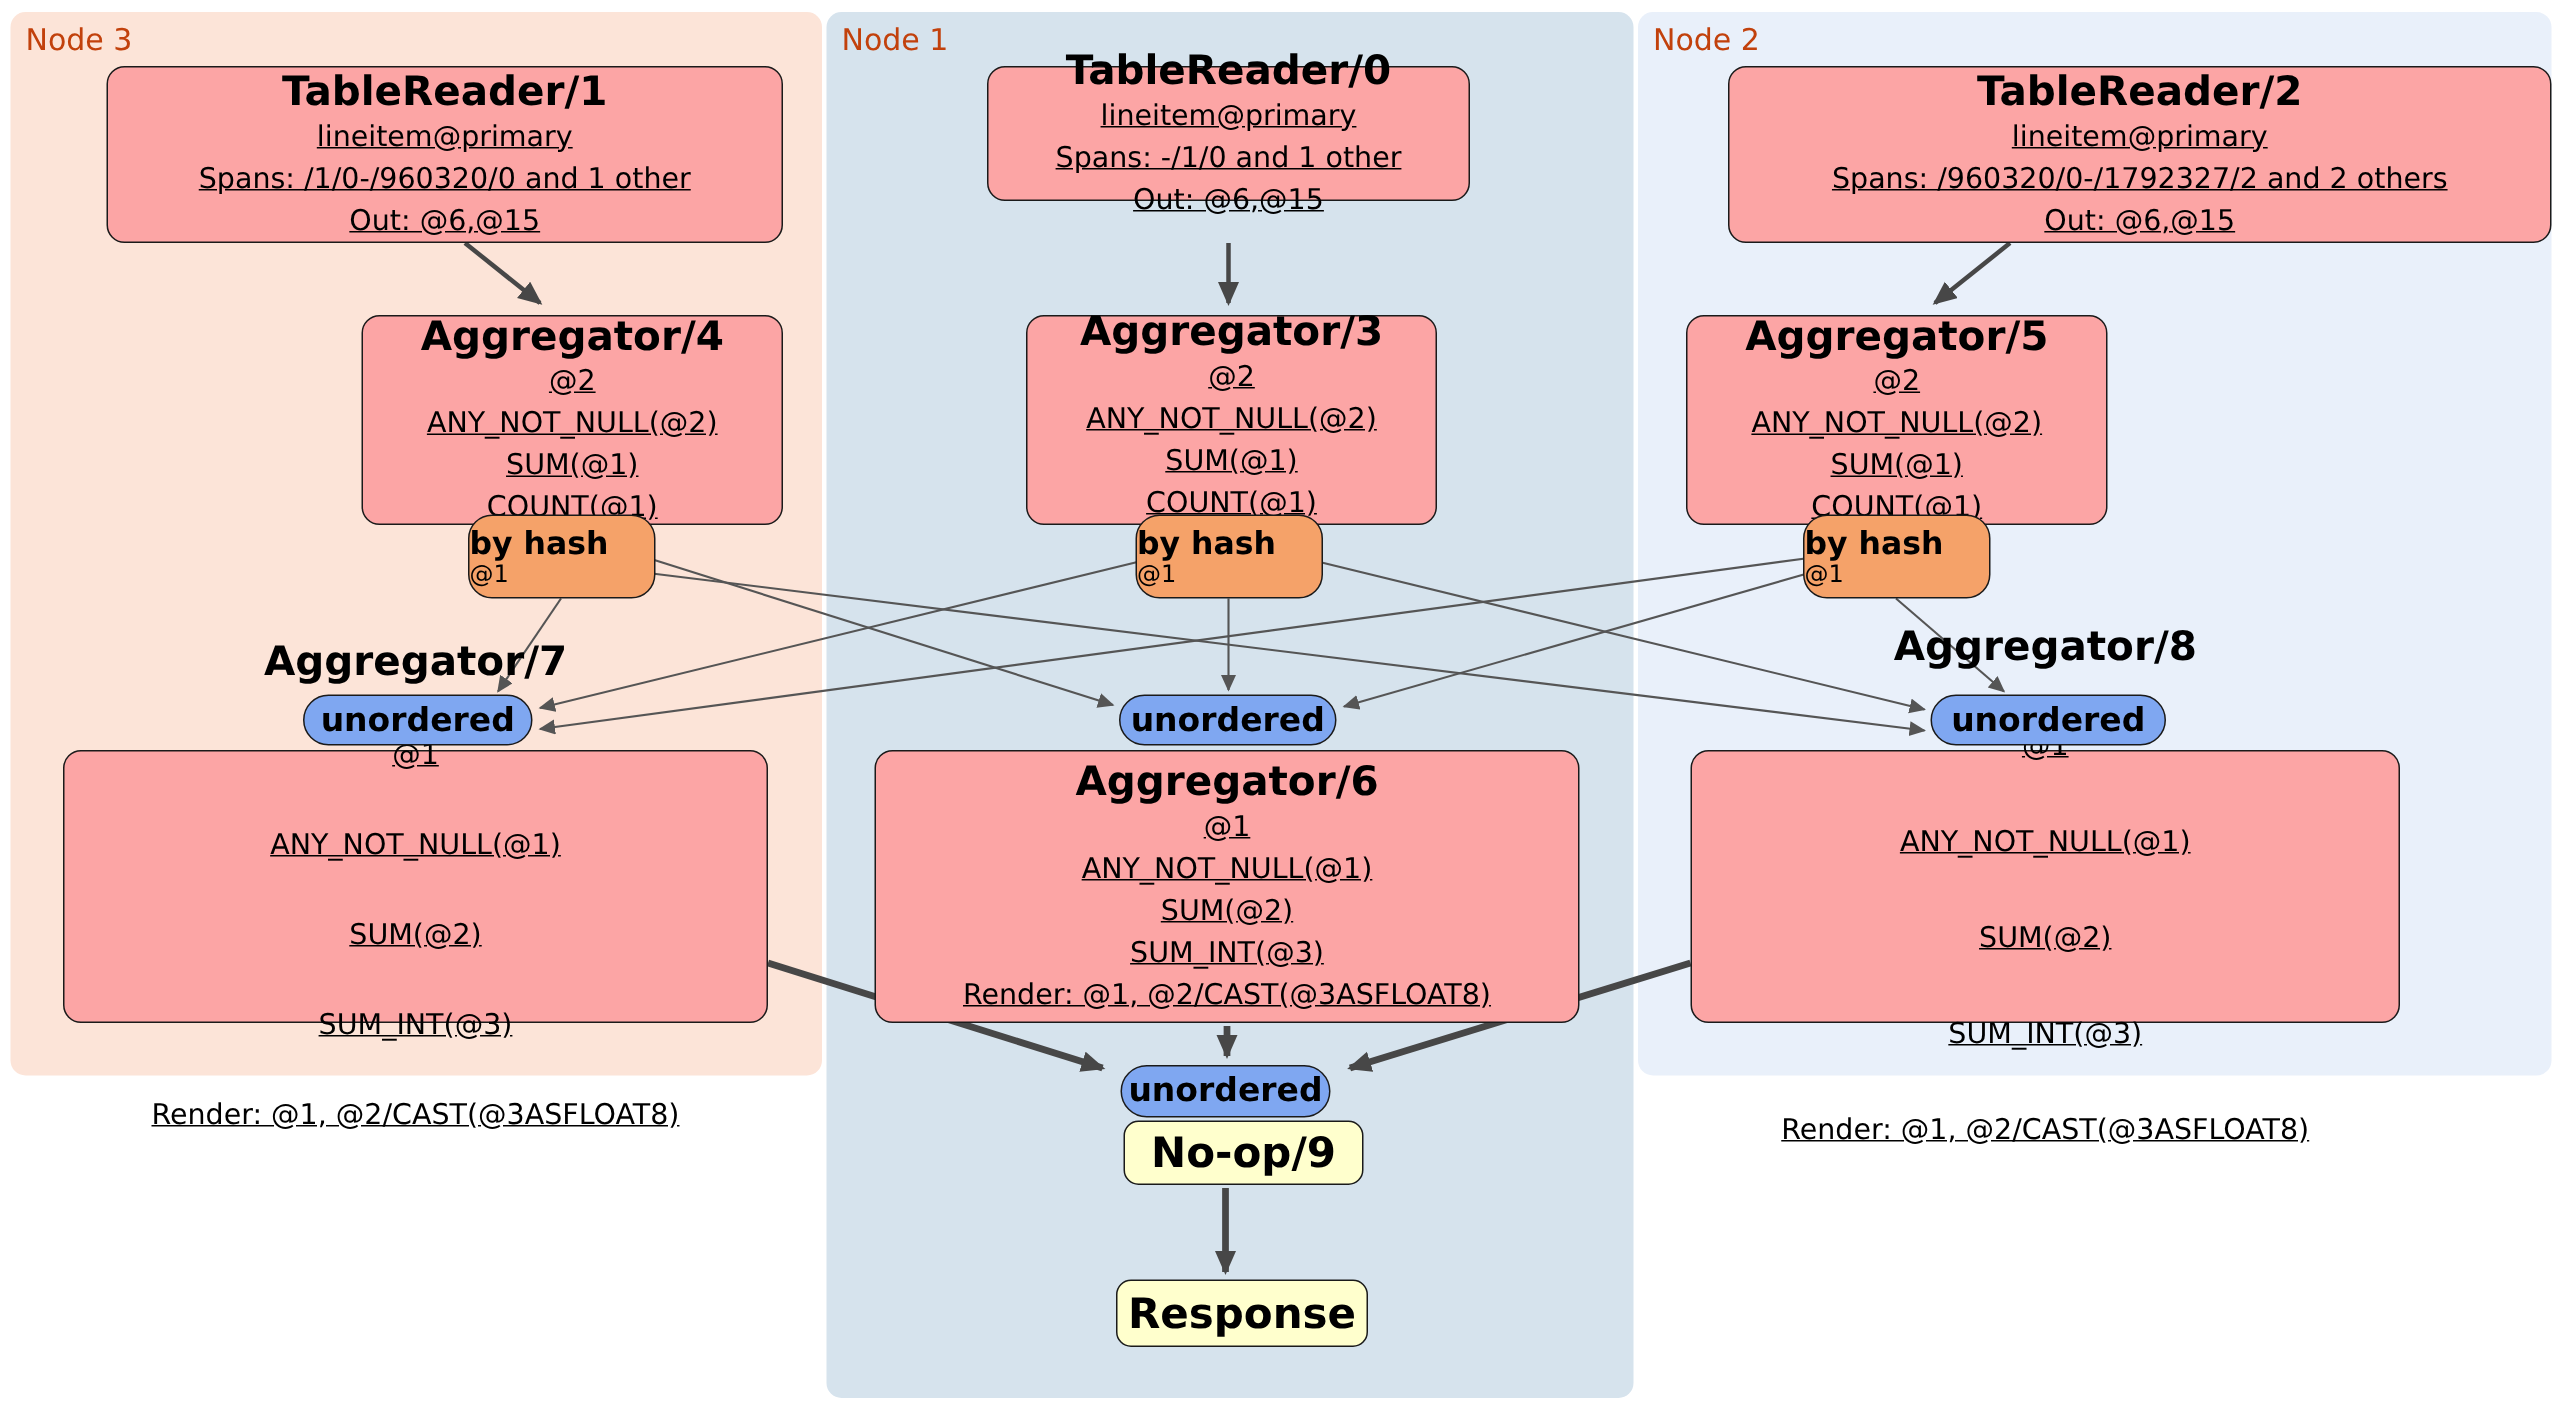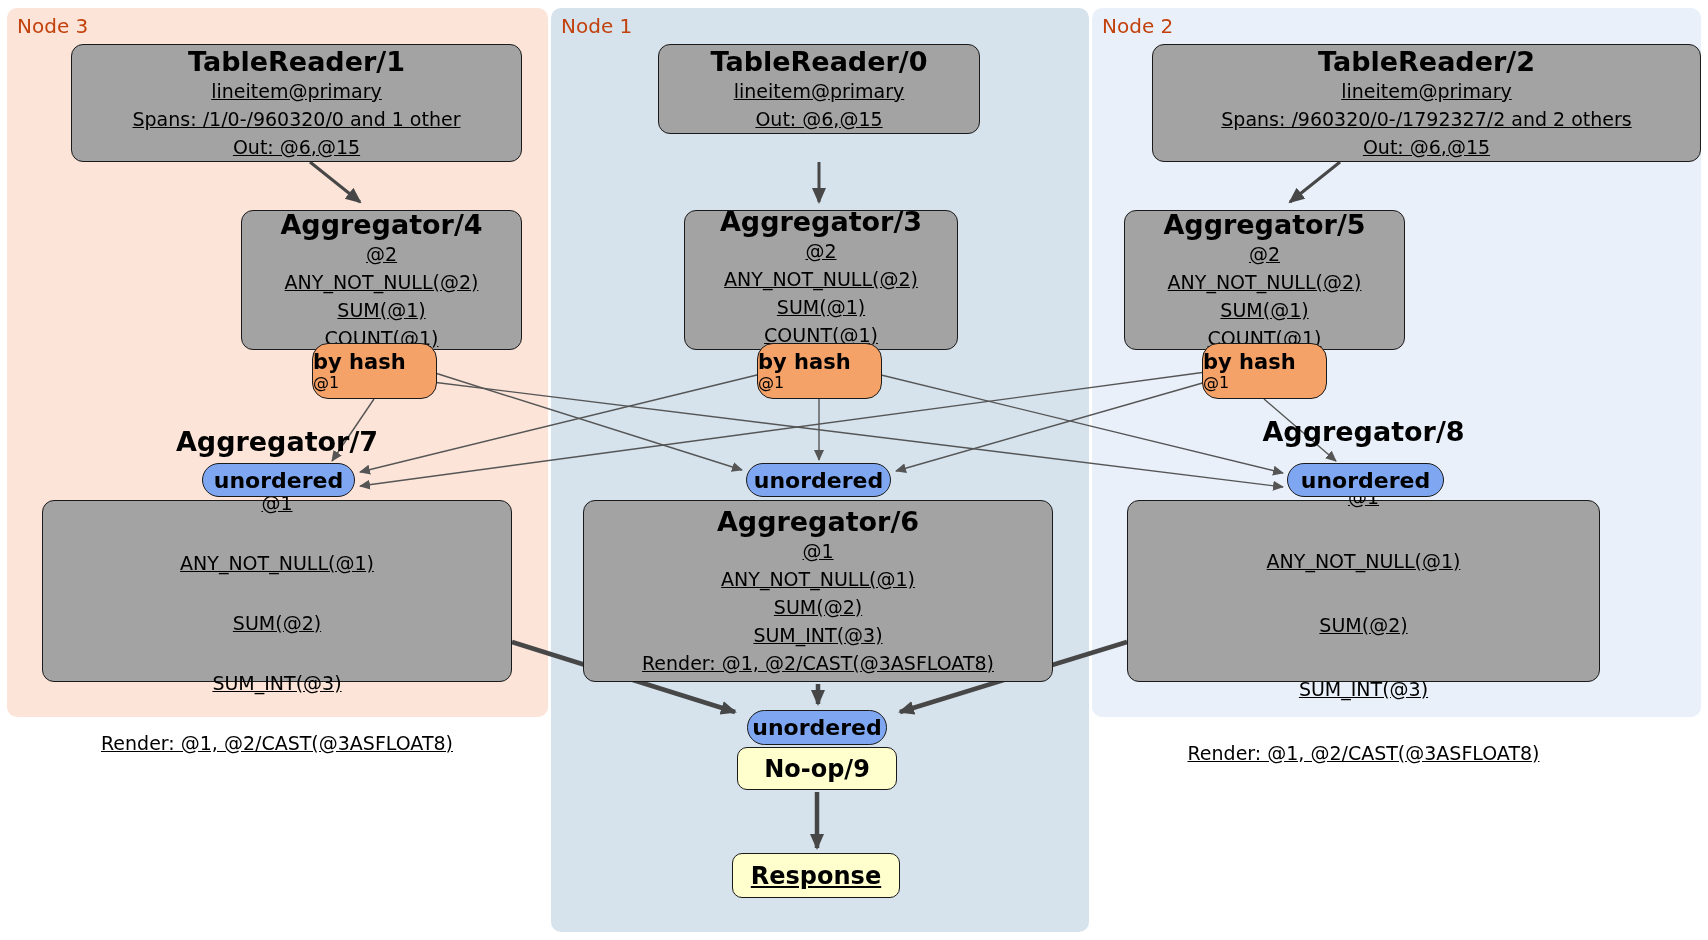--- a/index.html
+++ b/index.html
@@ -4,42 +4,42 @@
 <style>
   html,body{margin:0;padding:0;background:#ffffff;}
   #canvas{
     position:relative;width:1708px;height:940px;overflow:hidden;
     font-family:"DejaVu Sans","Liberation Sans",sans-serif;color:#000;
   }
   .region{position:absolute;border-radius:10px;z-index:0;}
   .region-label{font-size:20px;color:#c2410c;padding:6px 0 0 10px;}
   #edges{position:absolute;left:0;top:0;z-index:1;pointer-events:none;}
   .op{
-    position:absolute;z-index:2;background:#a3a3a3;border:1.6px solid #1a1a1a;
+    position:absolute;z-index:2;background:#fca5a5;border:1.6px solid #1a1a1a;
     border-radius:12px;display:flex;flex-direction:column;justify-content:center;
     align-items:center;text-align:center;box-sizing:border-box;
   }
   .op-title{font-weight:bold;font-size:27px;line-height:31px;white-space:nowrap;}
   .op-line{font-size:19px;line-height:28px;white-space:nowrap;text-decoration:underline;}
   .router{
     position:absolute;z-index:3;background:#f5a269;border:1.8px solid #1a1a1a;
     border-radius:16px;display:flex;flex-direction:column;justify-content:center;
     box-sizing:border-box;
   }
   .router-title{font-weight:bold;font-size:21px;line-height:24px;}
   .router-sub{font-size:16px;line-height:18px;}
   .sync{
     position:absolute;z-index:3;background:#7fa7f1;border:1.8px solid #1a1a1a;
     border-radius:18px;display:flex;justify-content:center;align-items:center;
     font-weight:bold;font-size:22px;box-sizing:border-box;
   }
   .plain{
     position:absolute;z-index:2;background:#ffffcd;border:1.8px solid #1a1a1a;
     border-radius:10px;display:flex;justify-content:center;align-items:center;
-    font-weight:bold;font-size:24px;box-sizing:border-box;
+    font-weight:bold;font-size:28px;box-sizing:border-box;margin-left:12px;
   }
 </style>
 </head>
 <body>
 
 <div id="canvas">
 
   <div class="region" style="left:7px;top:8px;width:541px;height:709px;background:#fce4d8;">
     <div class="region-label">Node 3</div>
   </div>
@@ -88,20 +88,21 @@
 
   <div class="op" style="left:71px;top:44px;width:451px;height:118px;">
     <div class="op-title">TableReader/1</div>
     <div class="op-line">lineitem@primary</div>
     <div class="op-line">Spans: /1/0-/960320/0 and 1 other</div>
     <div class="op-line">Out: @6,@15</div>
   </div>
   <div class="op" style="left:658px;top:44px;width:322px;height:90px;">
     <div class="op-title">TableReader/0</div>
     <div class="op-line">lineitem@primary</div>
+    <div class="op-line">Spans: -/1/0 and 1 other</div>
     <div class="op-line">Out: @6,@15</div>
   </div>
   <div class="op" style="left:1152px;top:44px;width:549px;height:118px;">
     <div class="op-title">TableReader/2</div>
     <div class="op-line">lineitem@primary</div>
     <div class="op-line">Spans: /960320/0-/1792327/2 and 2 others</div>
     <div class="op-line">Out: @6,@15</div>
   </div>
 
   <div class="op" style="left:241px;top:210px;width:281px;height:140px;">
@@ -163,15 +164,15 @@
     <div class="op-title">Aggregator/8</div>
     <div class="op-line">@1</div>
     <div class="op-line">ANY_NOT_NULL(@1)</div>
     <div class="op-line">SUM(@2)</div>
     <div class="op-line">SUM_INT(@3)</div>
     <div class="op-line">Render: @1, @2/CAST(@3ASFLOAT8)</div>
   </div>
 
   <div class="sync" style="left:747px;top:710px;width:140px;height:35px;">unordered</div>
   <div class="plain" style="left:737px;top:747px;width:160px;height:43px;">No-op/9</div>
-  <div class="plain" style="left:732px;top:853px;width:168px;height:45px;text-decoration:underline;">Response</div>
+  <div class="plain" style="left:732px;top:853px;width:168px;height:45px;">Response</div>
 
 </div>
 
 </body></html>

